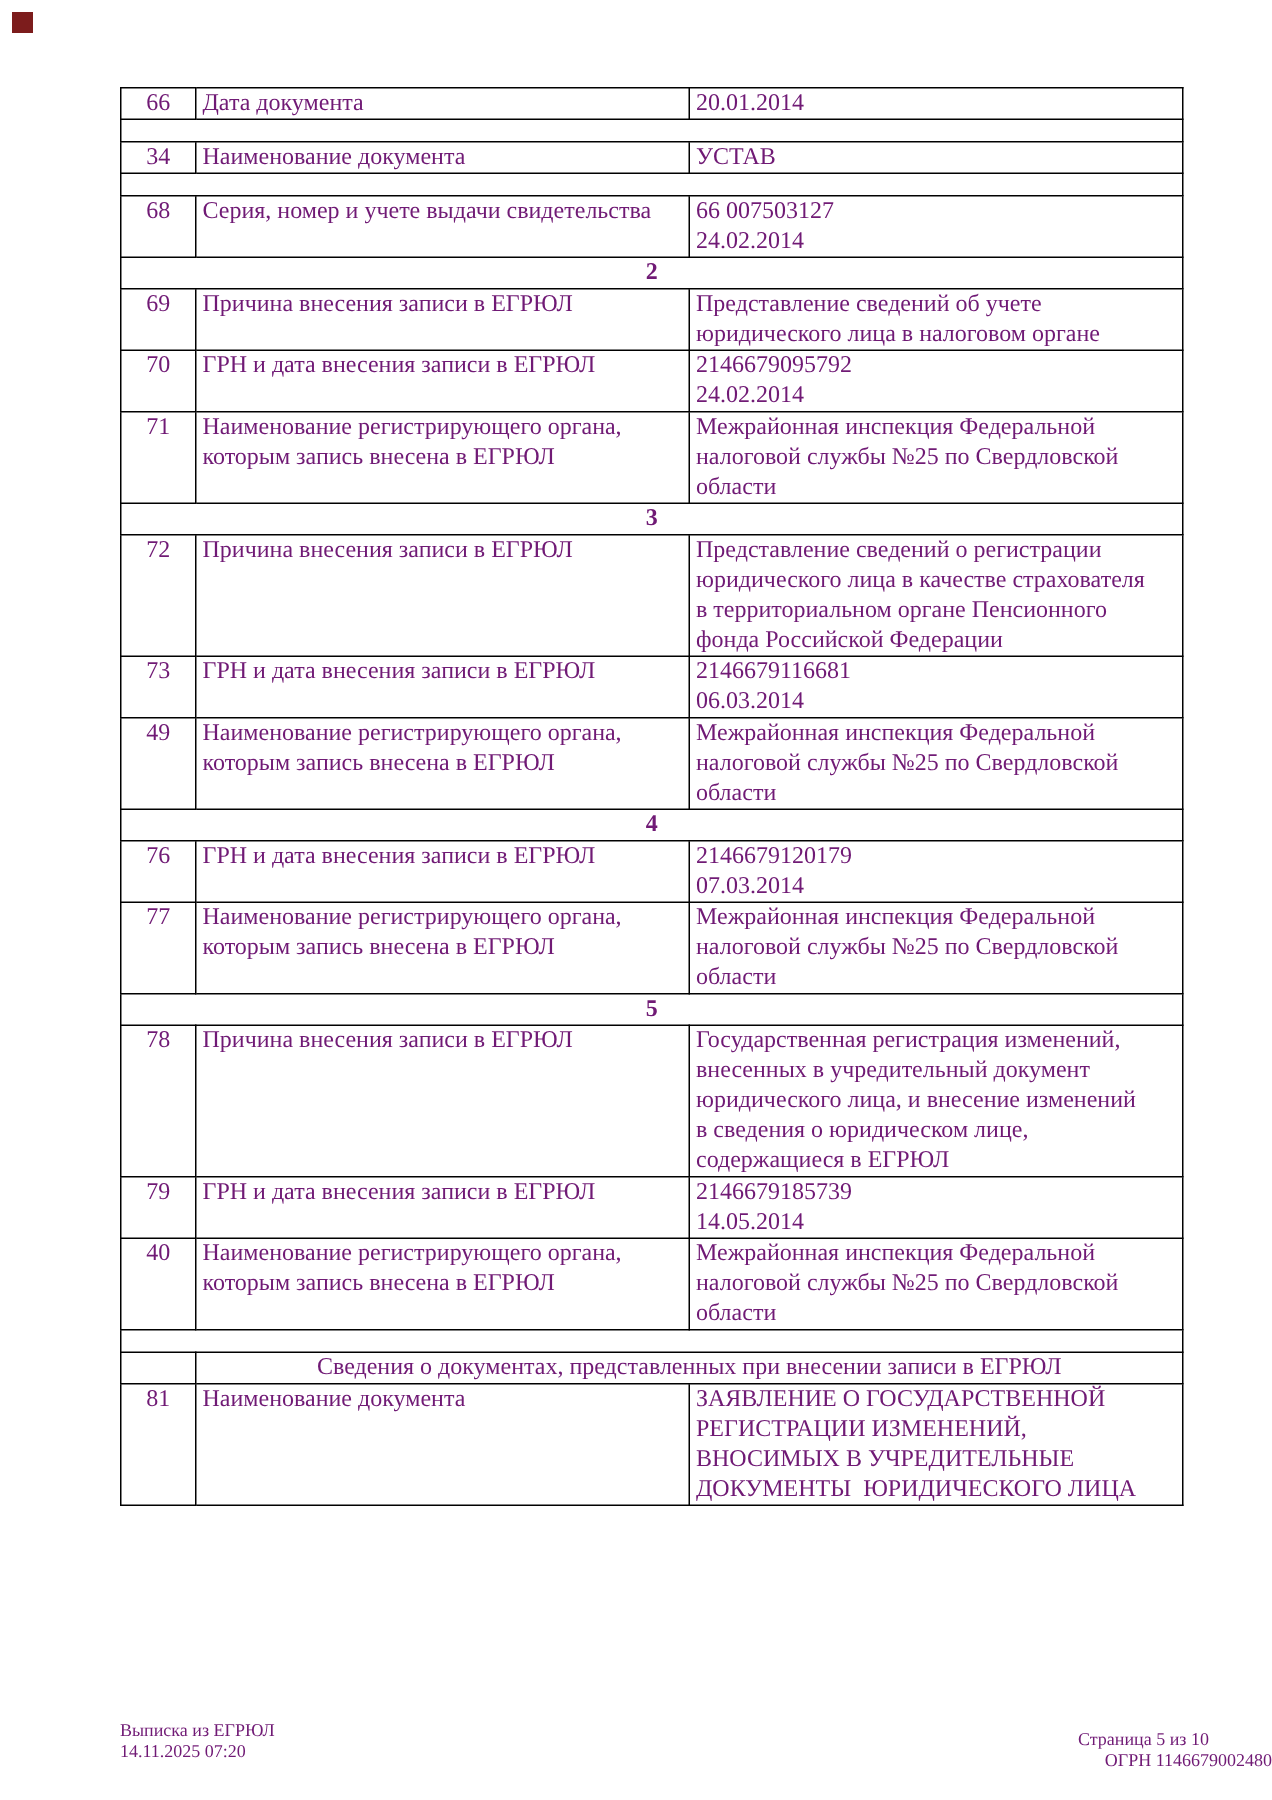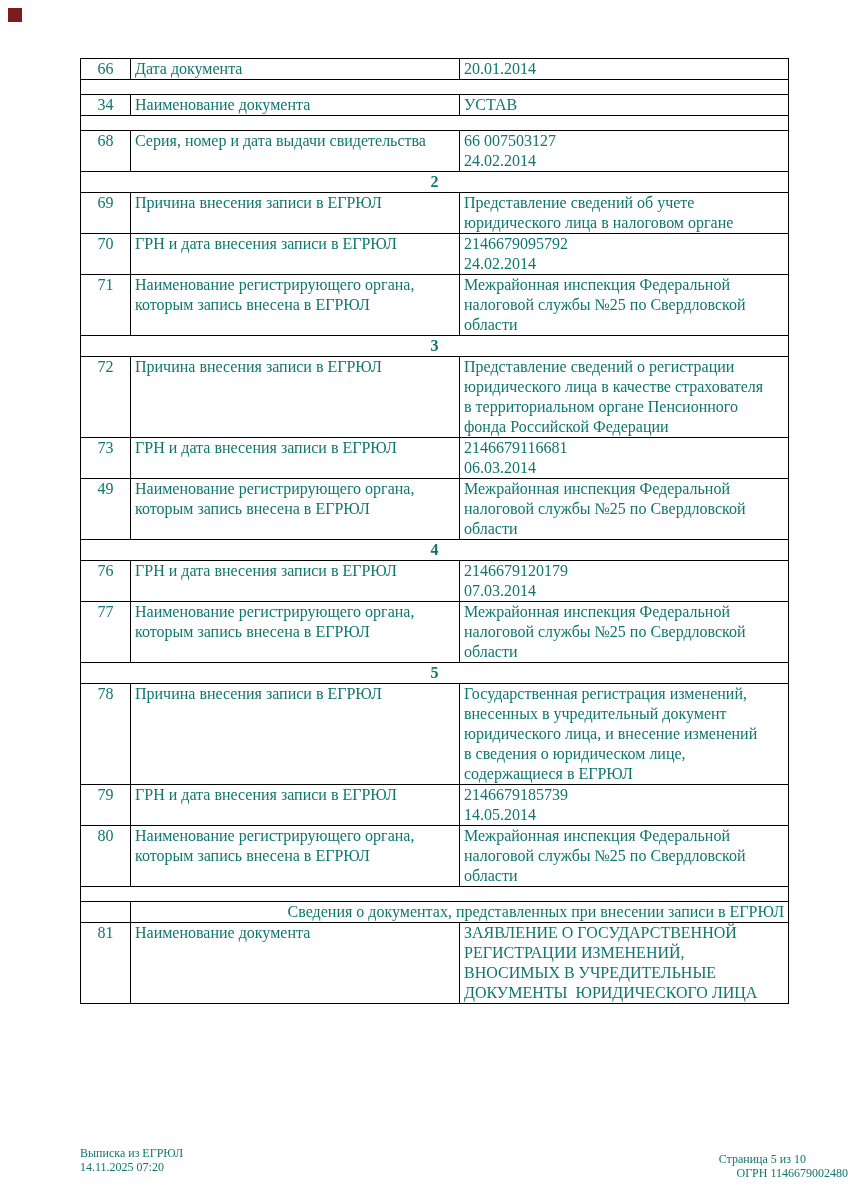--- a/index.html
+++ b/index.html
@@ -1,35 +1,35 @@
 <!DOCTYPE html>
 <html><head>
 <meta charset="utf-8">
 <style>
   html,body{margin:0;padding:0;background:#fff;}
   .page{
     position:relative;width:848px;height:1200px;background:#ffffff;
-    font-family:"Liberation Serif","DejaVu Serif",serif;color:#0f766e;overflow:hidden;
+    font-family:"Liberation Serif","DejaVu Serif",serif;color:#701a75;overflow:hidden;
   }
   .corner-marker{position:absolute;left:8px;top:8px;width:14px;height:14px;}
   table.egrul{
     position:absolute;left:80px;top:58px;width:708px;
     border-collapse:collapse;table-layout:fixed;
   }
   col.c-num{width:50px;} col.c-label{width:329px;} col.c-value{width:329px;}
   table.egrul td{
     border:1px solid #000;font-size:16px;line-height:20px;
     padding:0 4px;vertical-align:top;white-space:pre-wrap;overflow:hidden;
     word-wrap:break-word;
   }
   td.cell-num{text-align:center;padding:0;}
   tr.row-spacer td{height:14px;padding:0;}
   tr.row-numsep td{text-align:center;font-weight:bold;height:20px;}
   td.cell-section.align-center{text-align:center;}
-  td.cell-section.align-left{text-align:right;}
+  td.cell-section.align-left{text-align:center;}
   .footer{position:absolute;left:0;top:1142px;width:848px;font-size:12px;line-height:14px;}
   .footer-left{position:absolute;left:80px;top:4px;}
   .footer-center{position:absolute;left:0;top:24px;width:100%;text-align:right;}
   .footer-right{position:absolute;right:42px;top:10px;text-align:right;}
 </style>
 </head>
 <body>
 
 <div class="page">
 
@@ -53,21 +53,21 @@
         <tr class="row-data">
           <td class="cell-num">34</td>
           <td class="cell-label">Наименование документа</td>
           <td class="cell-value">УСТАВ</td>
         </tr>
         <tr class="row-spacer">
           <td class="cell-spacer" colspan="3"></td>
         </tr>
         <tr class="row-data">
           <td class="cell-num">68</td>
-          <td class="cell-label">Серия, номер и дата выдачи свидетельства</td>
+          <td class="cell-label">Серия, номер и учете выдачи свидетельства</td>
           <td class="cell-value">66 007503127
 24.02.2014</td>
         </tr>
         <tr class="row-numsep">
           <td class="cell-numsep" colspan="3">2</td>
         </tr>
         <tr class="row-data">
           <td class="cell-num">69</td>
           <td class="cell-label">Причина внесения записи в ЕГРЮЛ</td>
           <td class="cell-value">Представление сведений об учете
@@ -141,21 +141,21 @@
 в сведения о юридическом лице,
 содержащиеся в ЕГРЮЛ</td>
         </tr>
         <tr class="row-data">
           <td class="cell-num">79</td>
           <td class="cell-label">ГРН и дата внесения записи в ЕГРЮЛ</td>
           <td class="cell-value">2146679185739
 14.05.2014</td>
         </tr>
         <tr class="row-data">
-          <td class="cell-num">80</td>
+          <td class="cell-num">40</td>
           <td class="cell-label">Наименование регистрирующего органа,
 которым запись внесена в ЕГРЮЛ</td>
           <td class="cell-value">Межрайонная инспекция Федеральной
 налоговой службы №25 по Свердловской
 области</td>
         </tr>
         <tr class="row-spacer">
           <td class="cell-spacer" colspan="3"></td>
         </tr>
         <tr class="row-section">

